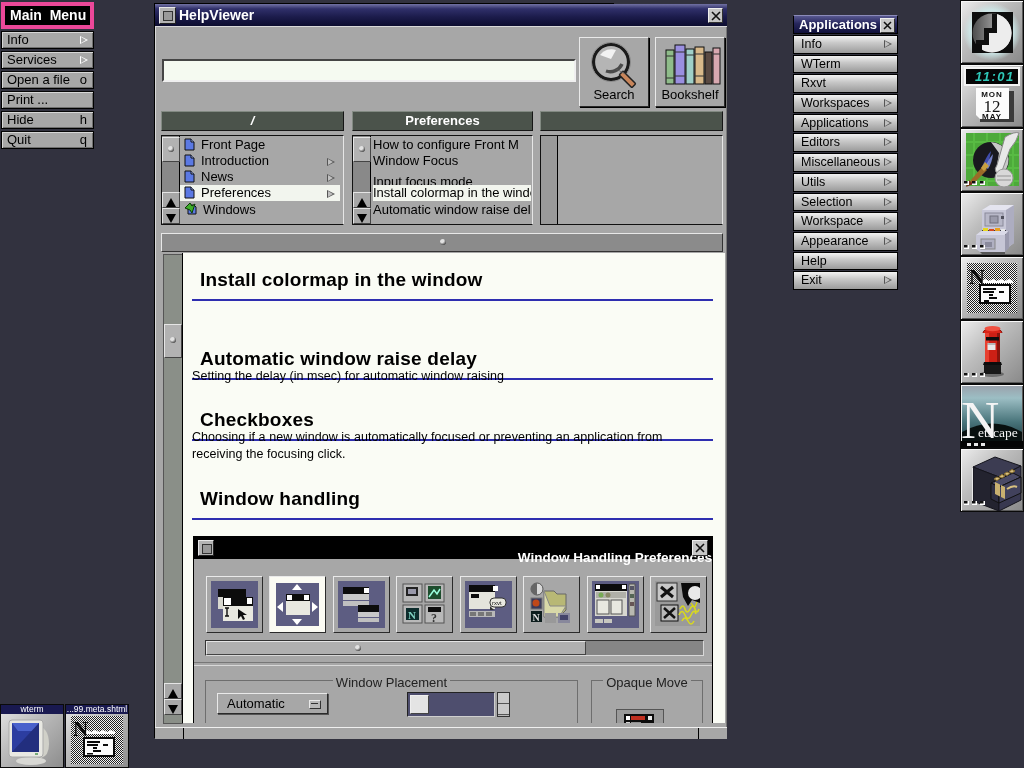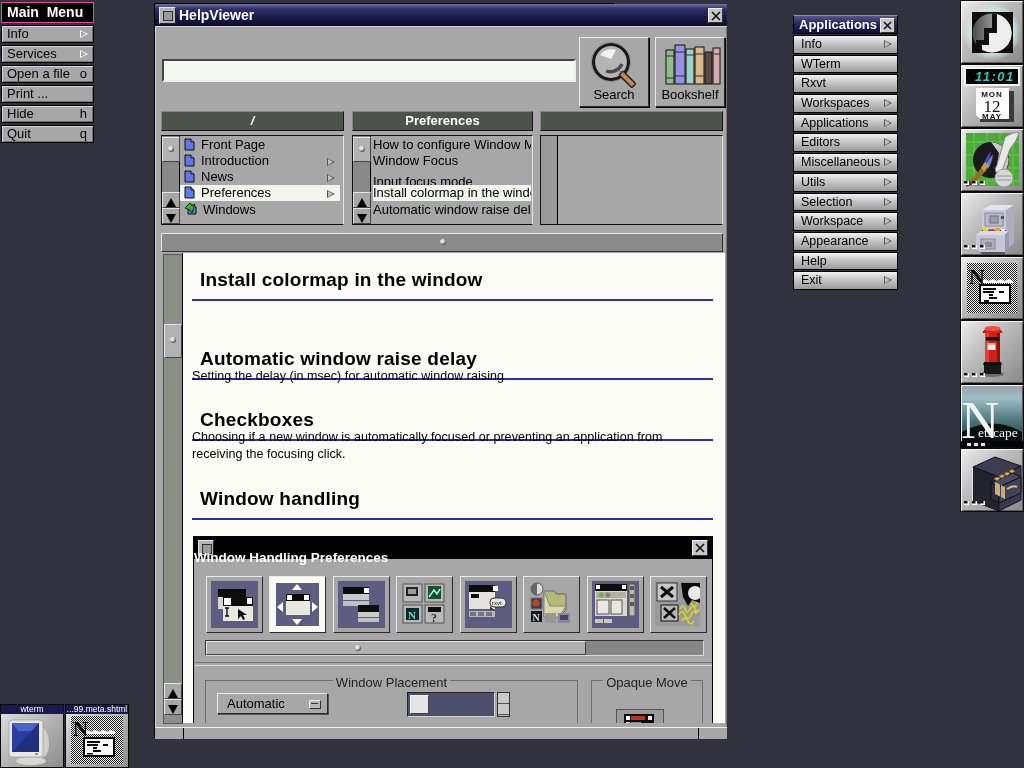--- a/index.html
+++ b/index.html
@@ -2,21 +2,21 @@
 <html><head>
 <meta charset="utf-8">
 <style>
   html,body{margin:0;padding:0;}
   body{width:1024px;height:768px;background:#32323f;position:relative;overflow:hidden;
        font-family:"Liberation Sans",sans-serif;}
   .abs{position:absolute;}
   
   #mainmenu{left:1px;top:2px;width:93px;}
   #mainmenu .title{height:19px;background:#000;color:#fff;font-weight:bold;
-     font-size:14px;line-height:19px;padding-left:5px;border:1px solid #ec4899;}
+     font-size:14px;line-height:19px;padding-left:5px;border:4px solid #ec4899;}
   #mainmenu .item{height:16px;background:#a7a7a7;border:1px solid #000;
      border-top:1px solid #060606;margin-top:2px;position:relative;
      font-size:13px;line-height:16px;color:#000;padding-left:5px;
      box-shadow:inset 1px 1px 0 #d6d6d6, inset -1px -1px 0 #6f6f6f;}
   .mm-right{position:absolute;right:6px;top:0;}
   .subarrow{position:absolute;right:5px;top:4px;width:0;height:0;
      border-top:4.5px solid transparent;border-bottom:4.5px solid transparent;
      border-left:8px solid #fff;}
   .subarrow:after{content:"";position:absolute;left:-7px;top:-3px;width:0;height:0;
      border-top:3px solid transparent;border-bottom:3px solid transparent;
@@ -103,21 +103,21 @@
   #content{left:27px;top:227px;width:542px;height:470px;background:#fafcf5;
      border-left:1px solid #000;overflow:hidden;}
   h1{font-size:19px;margin:8px;color:#000;font-weight:bold;letter-spacing:0.2px;line-height:22px;}
   .hwrap{position:absolute;left:9px;width:521px;border-bottom:2px solid #2e2eb0;}
   .para{position:absolute;left:9px;width:528px;font-size:12.5px;color:#000;
      line-height:17px;letter-spacing:0.05px;}
   
   #dlg{position:absolute;left:10px;top:283px;width:520px;height:200px;
      border:1px solid #000;box-sizing:border-box;background:#a7a7a7;}
   #dlgtitle{position:absolute;left:0;top:0;width:518px;height:22px;background:#000;}
-  #dlgtitle .txt{position:absolute;width:100%;text-align:left;top:13px;color:#fff;
+  #dlgtitle .txt{position:absolute;width:100%;text-align:right;top:13px;color:#fff;
      font-weight:bold;font-size:13.5px;}
   .dtile{position:absolute;top:39px;width:55px;height:55px;background:#a7a7a7;
      border-top:1px solid #e9e9e9;border-left:1px solid #e9e9e9;
      border-bottom:1px solid #2a2a2a;border-right:1px solid #2a2a2a;}
   .dtile.sel{background:#fbfbf3;}
   .dtile .inner{position:absolute;left:4px;top:4px;width:47px;height:47px;background:#5d5d82;}
   .dtile.plain .inner{background:transparent;}
   #hscroll{position:absolute;left:11px;top:103px;width:497px;height:14px;background:#868686;
      border-top:1px solid #333;border-left:1px solid #333;
      border-bottom:1px solid #d8d8d8;border-right:1px solid #d8d8d8;}
@@ -253,21 +253,21 @@
             </svg></span>Windows</div>
     </div>
     <div class="collist abs" style="left:197px;width:179px;">
       <div class="sbv">
         <div class="sbknob">
             <div class="dimple" style="left:5px;top:8px;"></div>
           </div>
         <div class="sbbtn" style="bottom:16px;"><span class="tri-up"></span></div>
         <div class="sbbtn" style="bottom:0px;"><span class="tri-dn"></span></div>
       </div>
-      <div class="row" style="top:1px;left:20px;width:158px;">How to configure Window M</div>
+      <div class="row" style="top:1px;left:20px;width:158px;">How to configure Front M</div>
       <div class="row" style="top:17px;left:20px;width:158px;">Window Focus</div>
       <div class="row" style="top:38px;left:20px;width:158px;">Input focus mode</div>
       <div class="row sel" style="top:49px;left:20px;width:158px;">Install colormap in the windo</div>
       <div class="row" style="top:66px;left:20px;width:158px;">Automatic window raise del</div>
     </div>
     <div class="collist abs" style="left:385px;width:181px;">
       <div class="sbv" style="background:#9a9a9a;width:16px;"></div>
     </div>
 
     <div id="divbar" class="abs">

